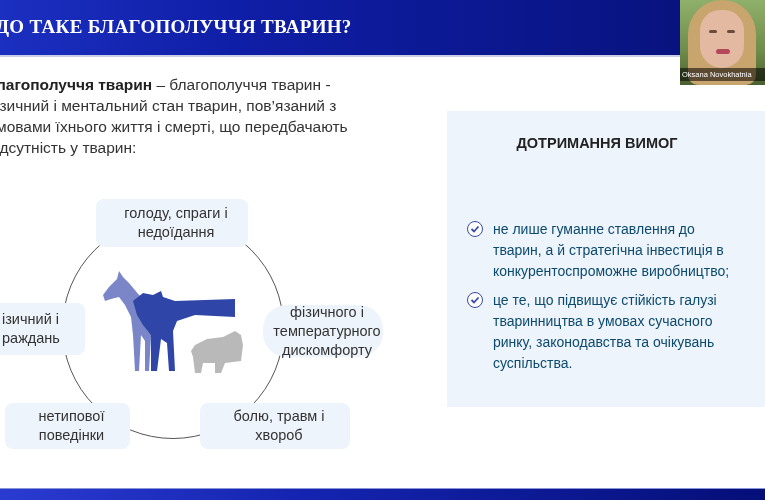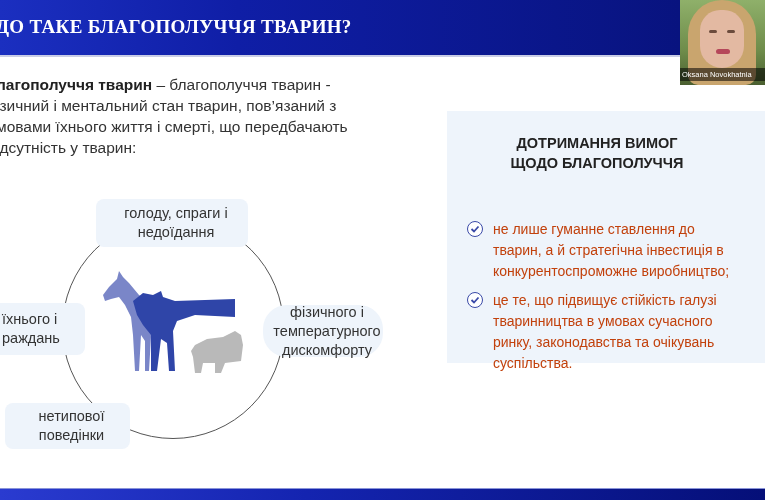--- a/index.html
+++ b/index.html
@@ -62,36 +62,36 @@
     .box span { display:block; white-space:nowrap; }
     .box-hunger  { left:96px;  top:9px;   width:152px; height:48px; }
     .box-fear    { left:-10px; top:113px; width:95px;  height:52px; align-items:flex-start; padding-left:12px; }
     .box-phys    { left:263px; top:115px; width:120px; height:52px;border-radius:24px; }
     .box-behav   { left:5px;   top:213px; width:125px; height:46px; }
     .box-pain    { left:200px; top:213px; width:150px; height:46px; }
 
     .animals { position:absolute; left:95px; top:75px; }
 
     .panel {
-      position:absolute; left:447px; top:111px; width:318px; height:252px;
+      position:absolute; left:447px; top:111px; width:318px; height:296px;
       background:#eef4fb;
     }
     .panel-title {
       position:absolute; left:0; top:22px; width:300px; text-align:center;
       font-weight:bold; font-size:14.5px; line-height:20px; color:#222;
     }
     .panel-title span { display:block; white-space:nowrap; }
     .bullets { position:absolute; left:18px; top:108px; width:300px; }
     .bullet { position:relative; padding-left:28px; margin-bottom:8px; }
     .bullet .check {
       position:absolute; left:2px; top:2px; width:16px; height:16px;
       border:1.5px solid #3a4aa8; border-radius:50%; background:#fff;
     }
     .bullet .check svg { position:absolute; left:2px; top:2px; }
-    .bullet .text { font-size:14px; line-height:21px; color:#c2410c; }
+    .bullet .text { font-size:14px; line-height:21px; color:#0c4a6e; }
     .bullet .text span { display:block; white-space:nowrap; }
 
     .footer {
       position:absolute; left:0; top:488px; width:765px; height:12px;
       background:linear-gradient(90deg,#2a3bd0 0%,#1424b0 40%,#050f78 100%);
       border-top:1px solid #8a94d8;
     }
   </style>
 </head>
 <body>
@@ -126,38 +126,41 @@
     <path d="M38 36 L48 28 L58 30 L66 26 L68 32 L80 36 L140 34 L140 52 L100 50 L82 56 L78 66 L80 106 L74 106 L72 78 L66 74 L62 106 L56 106 L56 70 L48 60 L42 50 Z" fill="#2f45a8"></path>
 
     <path d="M100 80 L112 74 L128 72 L140 66 L146 70 L148 80 L146 96 L130 98 L126 108 L120 108 L120 98 L108 98 L106 108 L100 108 L98 92 L96 86 Z" fill="#b9b9b9"></path>
   </svg>
 
   <div class="box box-hunger">
     <span>голоду, спраги і</span>
     <span>недоїдання</span>
   </div>
   <div class="box box-fear">
-    <span>їхнього і</span>
+    <span>ізичний і</span>
     <span>раждань</span>
   </div>
   <div class="box box-phys">
     <span>фізичного і</span>
     <span>температурного</span>
     <span>дискомфорту</span>
   </div>
   <div class="box box-behav">
     <span>нетипової</span>
     <span>поведінки</span>
   </div>
+  <div class="box box-pain">
+    <span>болю, травм і</span>
+    <span>хвороб</span>
+  </div>
 </div>
 
 <div class="panel">
   <div class="panel-title">
     <span>ДОТРИМАННЯ ВИМОГ</span>
-    <span>ЩОДО БЛАГОПОЛУЧЧЯ</span>
   </div>
   <div class="bullets">
     <div class="bullet">
       <span class="check">
         <svg width="10" height="10" viewBox="0 0 10 10">
             <path d="M1.5 5 L4 7.5 L8.5 2.5" stroke="#3a4aa8" stroke-width="1.8" fill="none"></path>
           </svg>
       </span>
       <div class="text">
         <span>не лише гуманне ставлення до</span>

